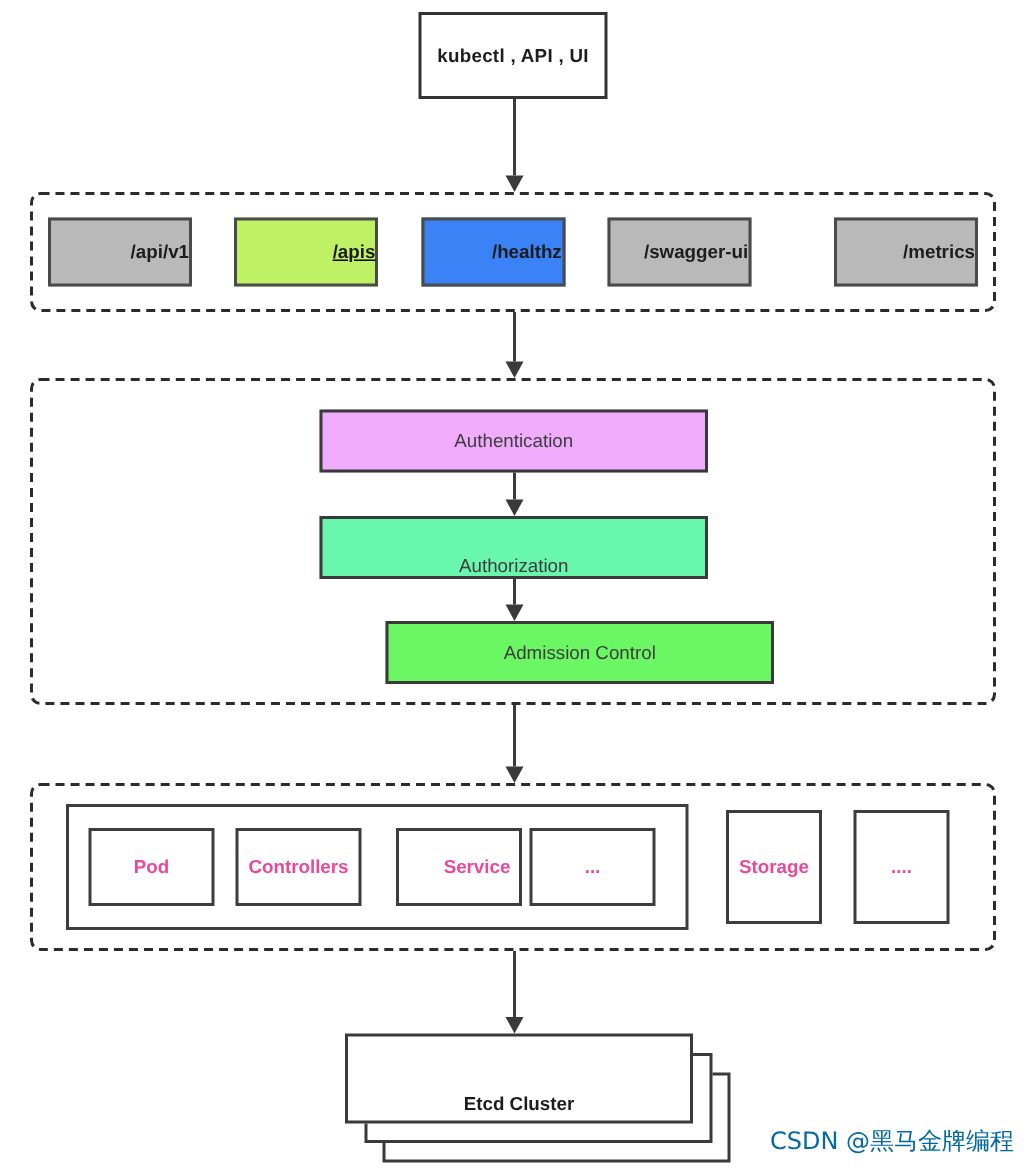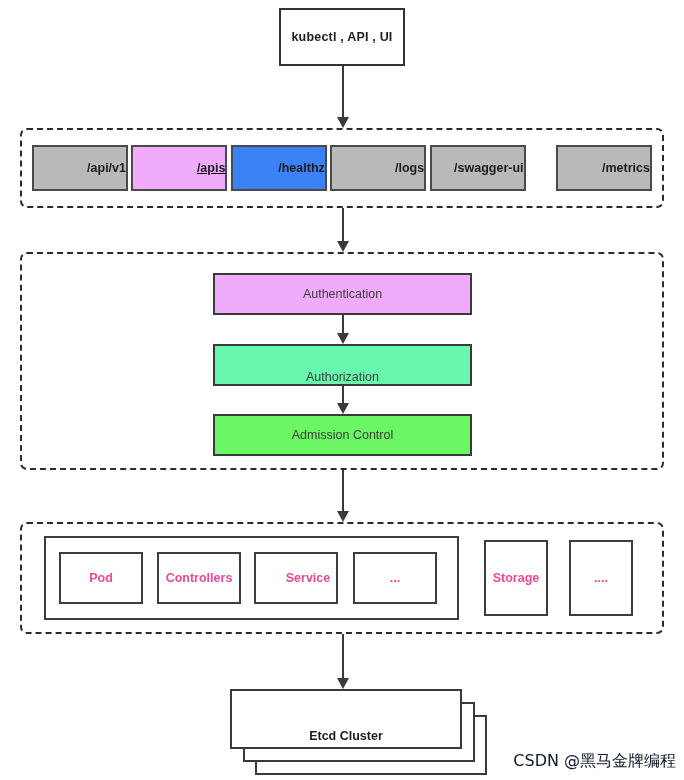--- a/index.html
+++ b/index.html
@@ -61,41 +61,41 @@
   .stage-box {
     left: 213px; width: 259px; height: 42px;
     border: 2px solid #3a3a3a;
     display: flex; align-items: center; justify-content: center;
   }
   .stage-box .lbl {
     font-size: 12.5px; color: #3d3d3d; font-weight: normal;
   }
   #stage-auth   { top: 273px; }
   #stage-authz  { top: 344px; align-items: flex-end; }
-  #stage-admit  { top: 414px; }
+  #stage-admit  { top: 414px; margin-left: 44px; }
 
   
   .resources-inner {
     left: 44px; top: 536px; width: 415px; height: 84px;
     border: 2px solid #3d3d3d;
     background: #ffffff;
   }
   .resource-box {
     border: 2px solid #3d3d3d;
     background: #ffffff;
     display: flex; align-items: center; justify-content: center;
     box-sizing: border-box;
   }
   .resource-box .lbl {
     font-size: 12.5px; font-weight: bold; color: #ec4899;
   }
   .res-small { top: 552px; width: 84px; height: 52px; }
   #res-pod         { left: 59px; }
   #res-controllers { left: 157px; }
-  #res-service     { left: 254px; padding-left: 24px; }
+  #res-service     { left: 264px; padding-left: 24px; }
   #res-dots        { left: 353px; }
   .res-tall { top: 540px; width: 64px; height: 76px; }
   #res-storage { left: 484px; }
   #res-dots4   { left: 569px; }
 
   
   .etcd-card {
     border: 2px solid #3a3a3a;
     background: #ffffff;
     box-sizing: border-box;
@@ -133,21 +133,21 @@
   #arrow-authz-admit { left: 336px; top: 386px; width: 14px; height: 28px; }
   #arrow-authz-admit .shaft { height: 17px; }
   #arrow-security-resources { left: 336px; top: 470px; width: 14px; height: 52px; }
   #arrow-security-resources .shaft { height: 41px; }
   #arrow-resources-etcd { left: 336px; top: 634px; width: 14px; height: 55px; }
   #arrow-resources-etcd .shaft { height: 44px; }
 
   
   #watermark {
     position: absolute; right: 8px; bottom: 8px;
-    font-size: 16px; color: #0f172a;
+    font-size: 16px; color: #0369a1;
     font-family: "DejaVu Sans", "Liberation Sans", sans-serif;
     white-space: nowrap;
     z-index: 5;
   }
 </style>
 </head>
 <body>
 
 <div class="stage">
 
@@ -159,28 +159,25 @@
     <div class="shaft"></div>
     <div class="head"></div>
   </div>
 
   <div class="abs dashed-group" id="group-endpoints"></div>
 
   <div class="endpoint-row">
     <div class="endpoint-box" style="background: rgb(185, 185, 185); border-color: rgb(74, 74, 74);">
       <span class="lbl">/api/v1</span>
     </div>
-    <div class="endpoint-box" style="background: #f0abfc; border-color: rgb(74, 74, 74); text-decoration: underline;">
+    <div class="endpoint-box" style="background: #bef264; border-color: rgb(74, 74, 74); text-decoration: underline;">
       <span class="lbl">/apis</span>
     </div>
     <div class="endpoint-box" style="background: #3b82f6; border-color: rgb(74, 74, 74);">
       <span class="lbl">/healthz</span>
-    </div>
-    <div class="endpoint-box" style="background: rgb(185, 185, 185); border-color: rgb(74, 74, 74);">
-      <span class="lbl">/logs</span>
     </div>
     <div class="endpoint-box" style="background: rgb(185, 185, 185); border-color: rgb(74, 74, 74);">
       <span class="lbl">/swagger-ui</span>
     </div>
     <div class="endpoint-box" style="background: rgb(185, 185, 185); border-color: rgb(74, 74, 74); margin-left: 27px;">
       <span class="lbl">/metrics</span>
     </div>
   </div>
 
   <div class="arrow" id="arrow-endpoints-security">

